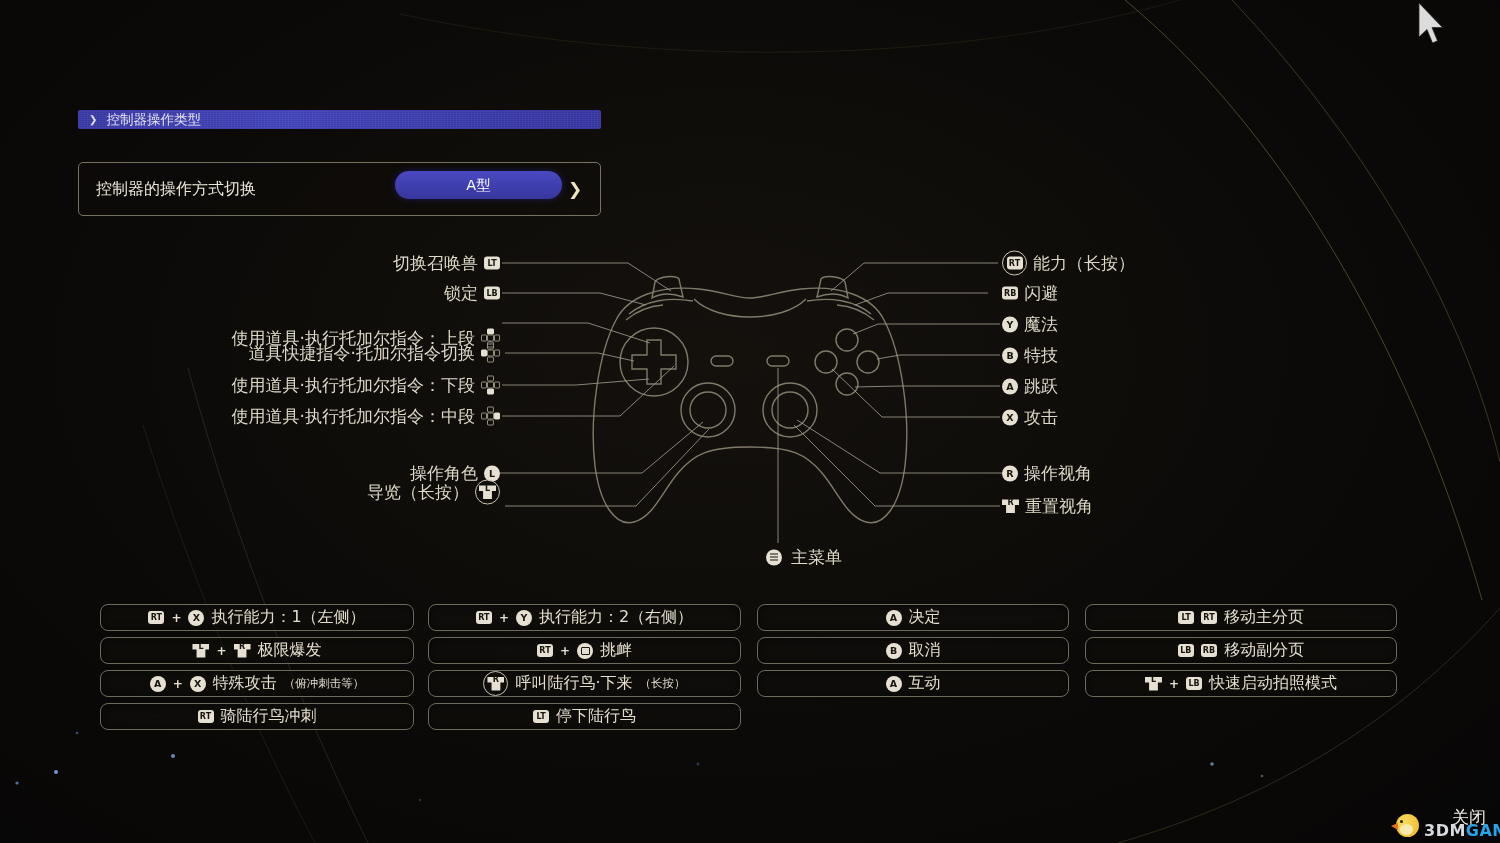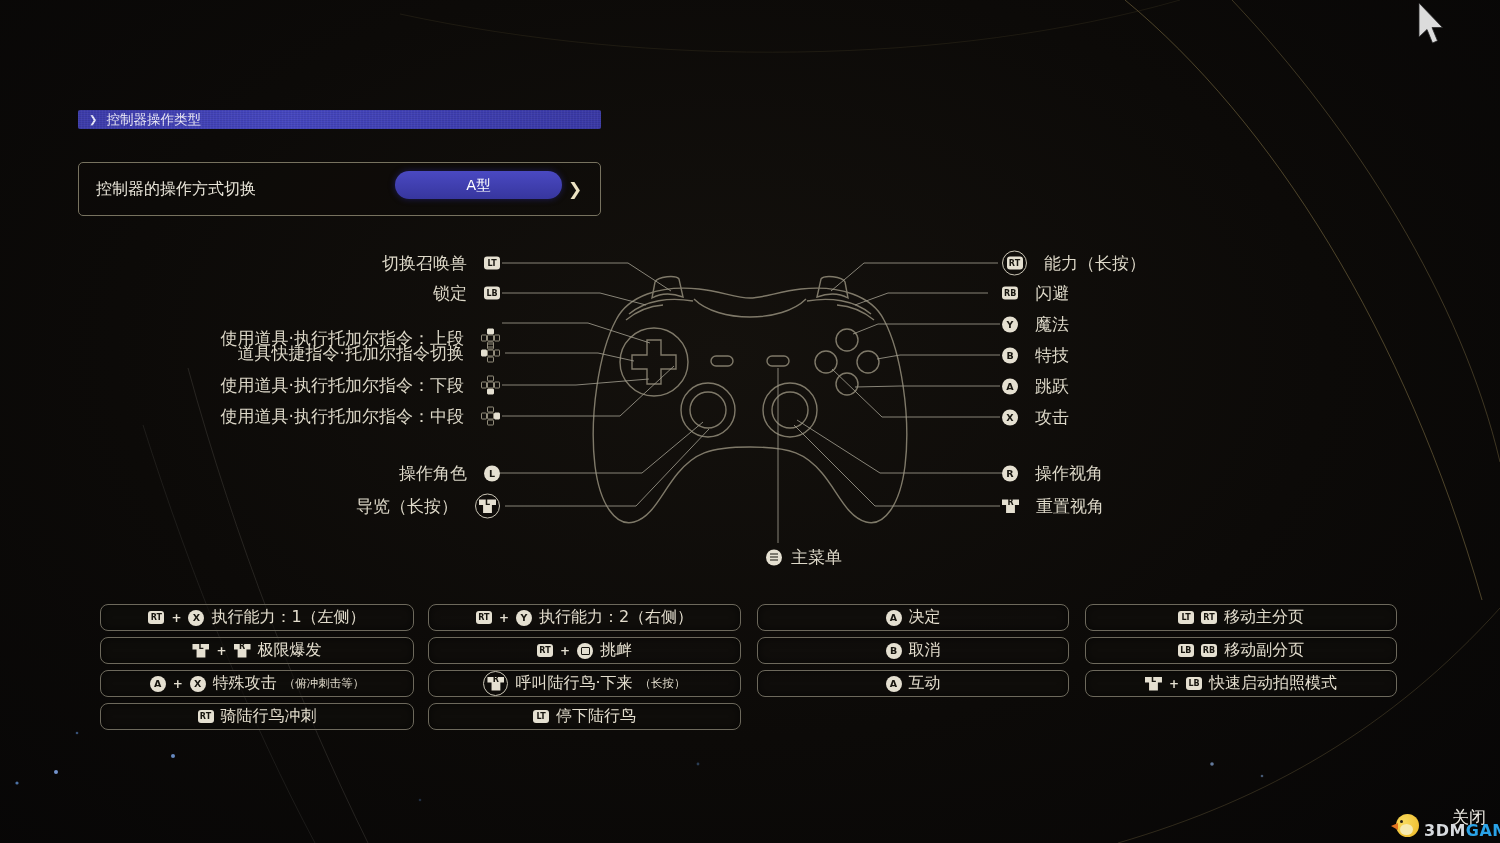--- a/index.html
+++ b/index.html
@@ -22,21 +22,21 @@
   
   #sel{position:absolute;left:78px;top:162px;width:523px;height:54px;border:1px solid #77725f;
     border-radius:5px;background:rgba(14,12,10,.35);box-sizing:border-box;}
   #sel .lab{position:absolute;left:17px;top:50%;transform:translateY(-50%);font-size:16px;color:#eae6da;}
   #sel .pill{position:absolute;left:316px;top:8px;width:167px;height:28px;border-radius:14px;
     background:linear-gradient(180deg,#4a49c2,#37369e);display:flex;align-items:center;justify-content:center;
     color:#fff;font-size:14.5px;box-shadow:0 0 6px rgba(40,40,140,.6);}
   #sel .chev{position:absolute;left:489px;top:50%;transform:translateY(-52%);color:#ece3c3;font-size:17px;font-weight:700;}
 
   
-  .lrow{position:absolute;display:flex;align-items:center;gap:17px;font-size:17px;color:#ddd8c8;
+  .lrow{position:absolute;display:flex;align-items:center;gap:6px;font-size:17px;color:#ddd8c8;
     white-space:nowrap;transform:translateY(-50%);}
   .lrow.left{right:1000px;}
   .lrow.right{left:1002px;}
 
   
   .key{display:inline-flex;align-items:center;justify-content:center;min-width:16px;height:13px;
     padding:0 2px;background:#e5e0d1;border-radius:3px;color:#17150f;font-size:8px;font-weight:700;line-height:1;box-sizing:border-box;}
   .circ{display:inline-flex;align-items:center;justify-content:center;width:16px;height:16px;
     background:#e5e0d1;border-radius:50%;color:#17150f;font-size:9.5px;font-weight:700;line-height:1;flex:none;}
   .ring{display:inline-flex;align-items:center;justify-content:center;width:23px;height:23px;
@@ -211,21 +211,21 @@
           <i class="d"></i>
           <i class="l"></i>
           <i class="r on"></i>
           <i class="c"></i>
         </span>
       </div>
       <div class="lrow left" style="top: 473px;">
         <span>操作角色</span>
         <span class="circ">L</span>
       </div>
-      <div class="lrow left" style="top: 506px;">
+      <div class="lrow left" style="top: 492px;">
         <span>导览（长按）</span>
         <span class="ring">
           <span class="stick">
             <b>L</b>
           </span>
         </span>
       </div>
       <div class="lrow right" style="top: 263px;">
         <span class="ring">
           <span class="key">RT</span>

